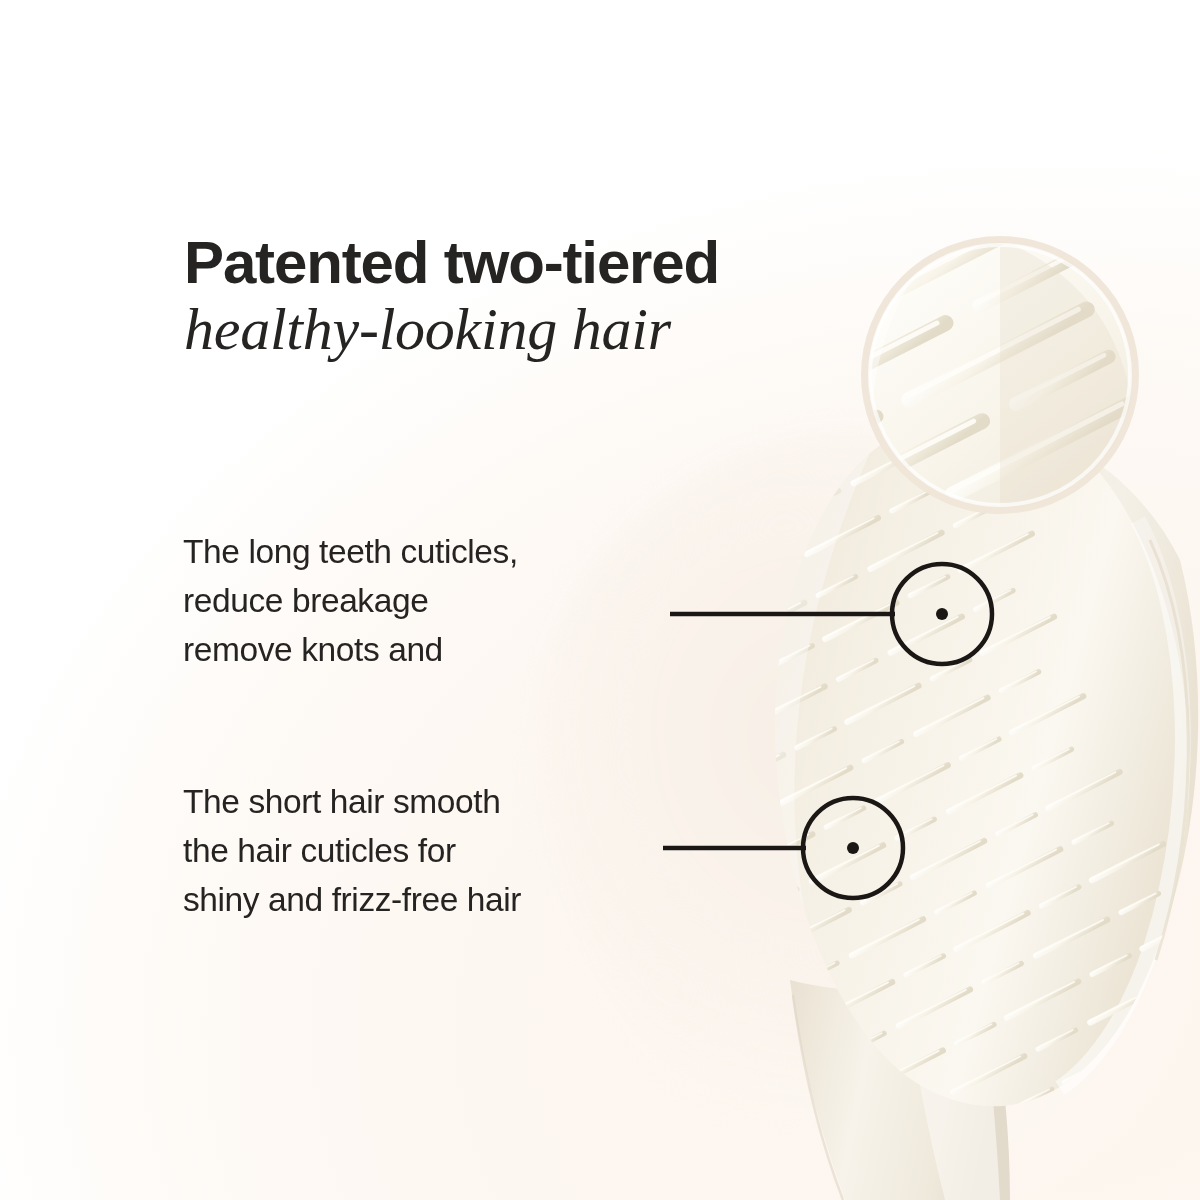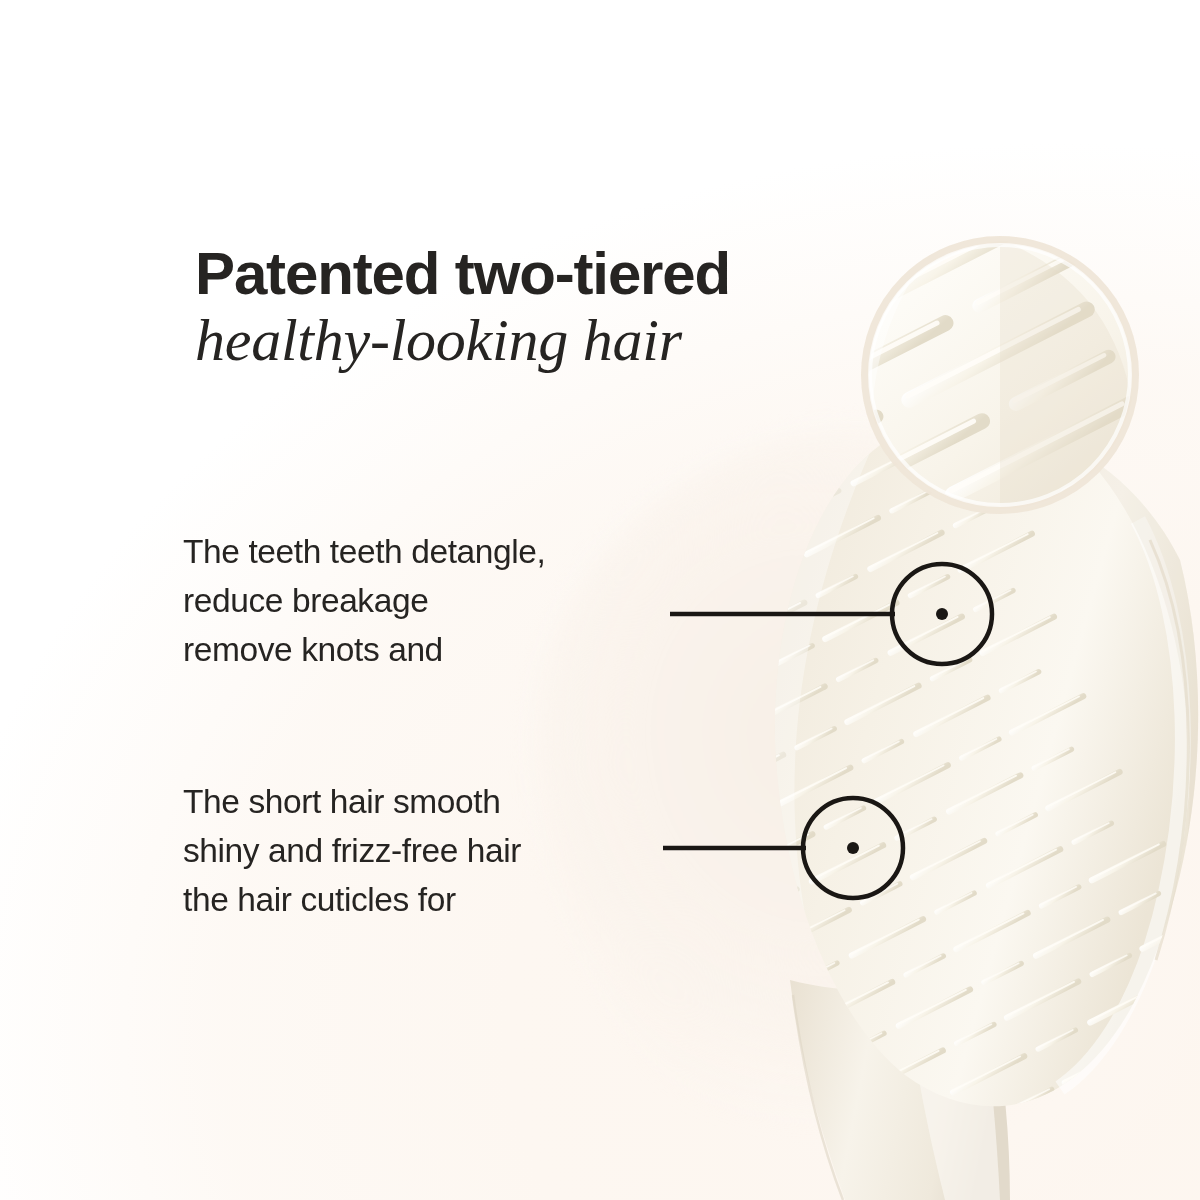--- a/index.html
+++ b/index.html
@@ -62,21 +62,21 @@
     left: 183px;
     top: 232px;
     width: 700px;
   }
   .headline {
     color: #262422;
     font-size: 60px;
     line-height: 0.99;
     font-weight: 700;
     letter-spacing: -0.019em;
-    margin: 12px;
+    margin: 1px;
   }
   .headline .hl-line { display: block; }
   .headline .hl-italic {
     display: block;
     font-family: "Liberation Serif", serif;
     font-style: italic;
     font-weight: 400;
     font-size: 60px;
     letter-spacing: -0.004em;
     line-height: 1.12;
@@ -436,29 +436,29 @@
   </div>
 
   <div class="copy">
     <h1 class="headline">
       <span class="hl-line">Patented two-tiered</span>
       <span class="hl-italic">healthy-looking hair</span>
     </h1>
   </div>
 
   <div class="feature" id="feature-1">
-    <span class="f-line">The teeth teeth detangle,</span>
+    <span class="f-line">The long teeth cuticles,</span>
     <span class="f-line">reduce breakage</span>
     <span class="f-line">remove knots and</span>
   </div>
 
   <div class="feature" id="feature-2">
     <span class="f-line">The short hair smooth</span>
+    <span class="f-line">the hair cuticles for</span>
     <span class="f-line">shiny and frizz-free hair</span>
-    <span class="f-line">the hair cuticles for</span>
   </div>
 
   <div class="callouts">
     <svg viewBox="0 0 1200 1200" xmlns="http://www.w3.org/2000/svg">
       <g>
         <line x1="670" y1="614" x2="895" y2="614" stroke="#1a1714" stroke-width="4.5" stroke-linecap="butt"></line>
         <circle cx="942" cy="614" r="50" fill="none" stroke="#1a1714" stroke-width="4.5"></circle>
         <circle cx="942" cy="614" r="6" fill="#1a1714"></circle>
       </g>
       <g>

